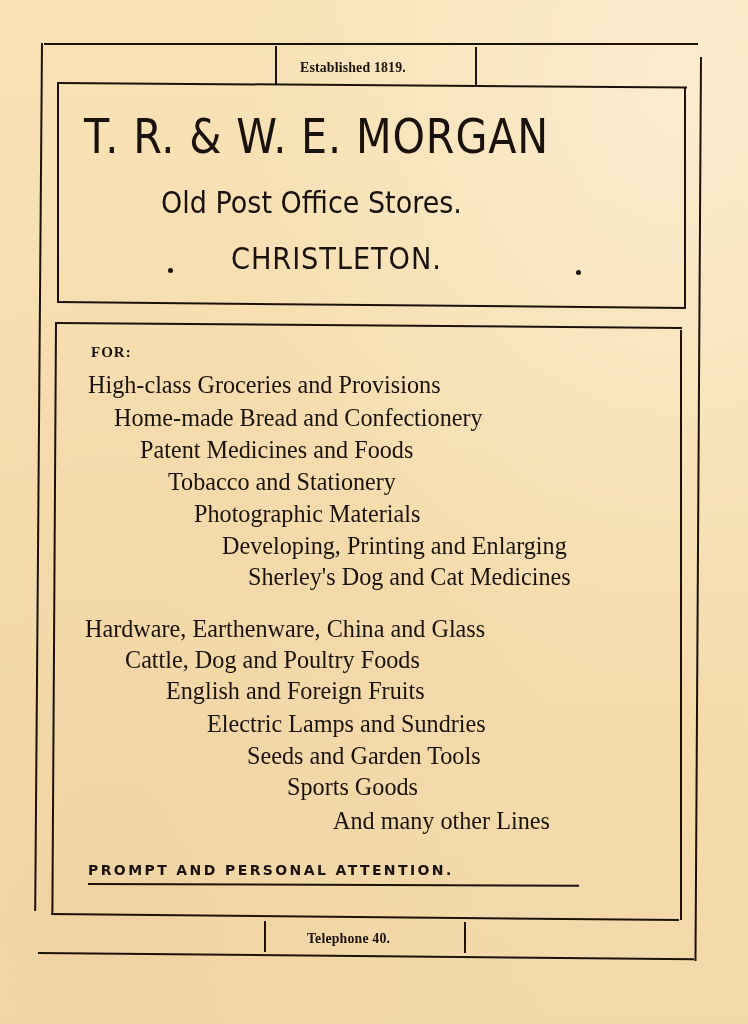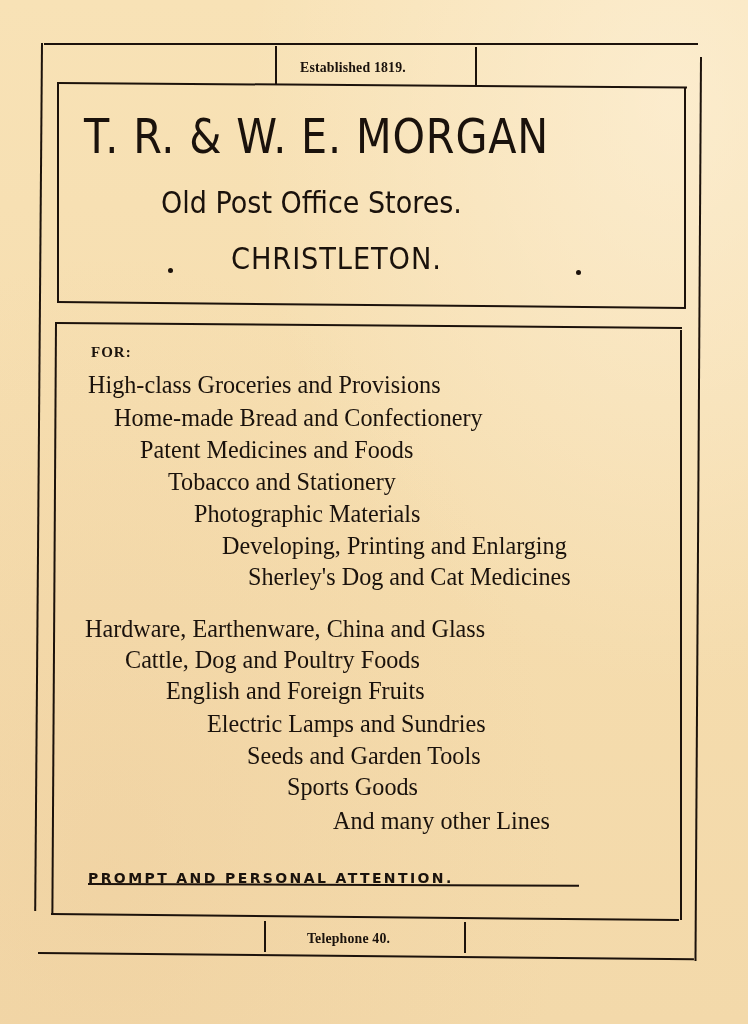--- a/index.html
+++ b/index.html
@@ -127,20 +127,20 @@
   <div class="text item" style="left:248px; top:564px;">Sherley's Dog and Cat Medicines</div>
 
   <div class="text item" style="left:85px; top:616px;">Hardware, Earthenware, China and Glass</div>
   <div class="text item" style="left:125px; top:647px;">Cattle, Dog and Poultry Foods</div>
   <div class="text item" style="left:166px; top:678px;">English and Foreign Fruits</div>
   <div class="text item" style="left:207px; top:711px;">Electric Lamps and Sundries</div>
   <div class="text item" style="left:247px; top:743px;">Seeds and Garden Tools</div>
   <div class="text item" style="left:287px; top:774px;">Sports Goods</div>
   <div class="text item" style="left:333px; top:808px;">And many other Lines</div>
 
-  <div class="text footer-note" style="left:88px; top:863px;margin-top:8px;">PROMPT AND PERSONAL ATTENTION.</div>
+  <div class="text footer-note" style="left:88px; top:863px;">PROMPT AND PERSONAL ATTENTION.</div>
   <div class="line" style="left:88px; top:883px; width:491px; height:2px; transform:rotate(0.2deg); transform-origin:top left;"></div>
 
   <div class="line" style="left:264px; top:921px; width:2px; height:31px;"></div>
   <div class="line" style="left:464px; top:922px; width:2px; height:31px;"></div>
   <div class="text small-bold" style="left:307px; top:931px;">Telephone 40.</div>
 
 </div>
 
 </body></html>

